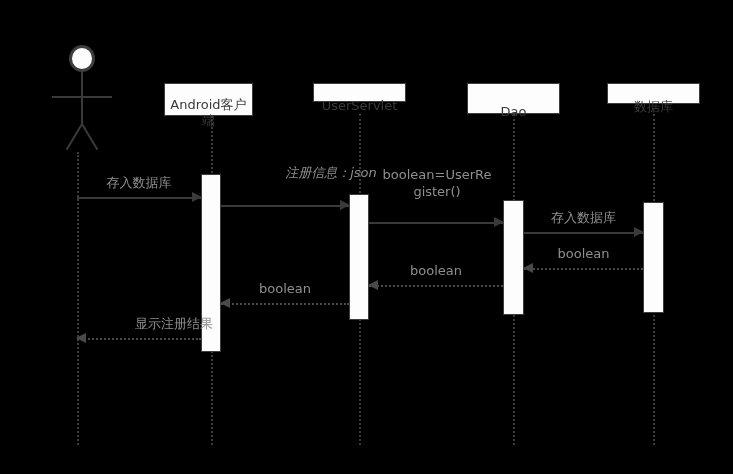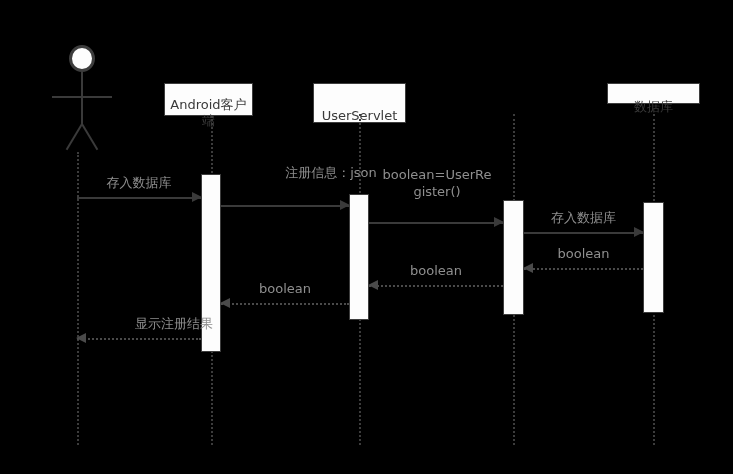--- a/index.html
+++ b/index.html
@@ -54,45 +54,48 @@
     <div class="leg" style="left:29px;top:79px;width:2px;height:30px;transform:rotate(-31deg);"></div>
   </div>
   <div class="lifeline" style="left:77px;top:152px;height:293px;"></div>
 
   <div class="lbox" style="left:164px;top:83px;width:89px;height:33px;">
     <span>Android客户端</span>
   </div>
   <div class="lifeline" style="left:211px;top:116px;height:329px;"></div>
   <div class="actbar" style="left:201px;top:174px;width:20px;height:178px;"></div>
 
-  <div class="lbox" style="left:313px;top:83px;width:93px;height:40px;">
+  <div class="lbox" style="left:313px;top:83px;width:93px;height:19px;">
     <span>UserServlet</span>
   </div>
   <div class="lifeline" style="left:359px;top:114px;height:331px;"></div>
   <div class="actbar" style="left:349px;top:194px;width:20px;height:126px;"></div>
 
+  <div class="lbox" style="left:467px;top:83px;width:93px;height:31px;">
+    <span>Dao</span>
+  </div>
   <div class="lifeline" style="left:513px;top:114px;height:331px;"></div>
   <div class="actbar" style="left:503px;top:200px;width:21px;height:115px;"></div>
 
   <div class="lbox" style="left:607px;top:83px;width:93px;height:21px;">
     <span>数据库</span>
   </div>
   <div class="lifeline" style="left:653px;top:114px;height:331px;"></div>
   <div class="actbar" style="left:643px;top:202px;width:21px;height:111px;"></div>
 
   <div class="msg r" style="left:77px;top:197px;width:124px;">
     <div class="line"></div>
     <div class="head"></div>
     <div class="lbl">存入数据库</div>
   </div>
 
   <div class="msg r" style="left:221px;top:205px;width:128px;">
     <div class="line"></div>
     <div class="head"></div>
-    <div class="lbl" style="bottom:24px;width:200px;left:10px;">注册信息：json</div>
+    <div class="lbl" style="bottom:24px;width:200px;left:10px;font-style:italic;">注册信息：json</div>
   </div>
 
   <div class="msg r" style="left:369px;top:222px;width:134px;">
     <div class="line"></div>
     <div class="head"></div>
     <div class="lbl" style="bottom:22px;width:160px;left:-12px;">boolean=UserRe
 gister()</div>
   </div>
 
   <div class="msg r" style="left:524px;top:232px;width:119px;">

